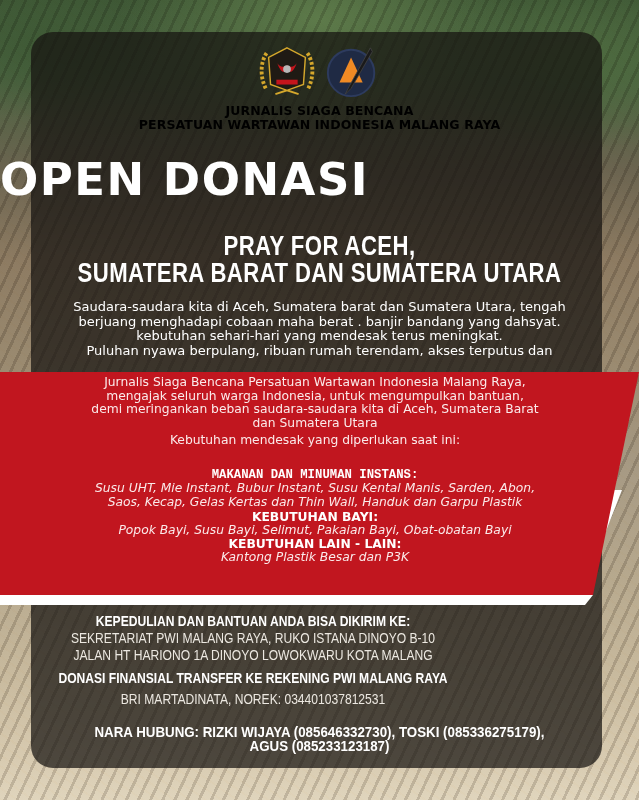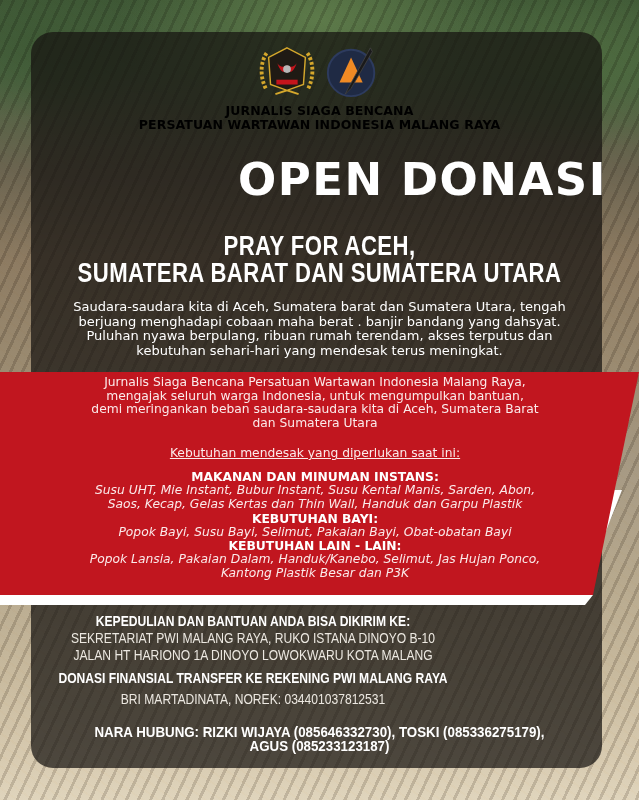--- a/index.html
+++ b/index.html
@@ -42,21 +42,21 @@
     .logo { width: 58px; height: 58px; position: relative; }
     .logo svg { width: 100%; height: 100%; display: block; }
     .org {
       position: absolute; top: 104px; left: 0; width: 639px;
       text-align: center; color: #000000;
       font-family: "DejaVu Sans", sans-serif; font-weight: bold;
       font-size: 12.5px; line-height: 14px; letter-spacing: 0.1px;
     }
     .title {
       position: absolute; top: 153px; left: 0; width: 607px;
-      text-align: right; color: #fff;
+      text-align: left; color: #fff;
       font-family: "DejaVu Sans", sans-serif; font-weight: bold;
       font-size: 45px; line-height: 54px; letter-spacing: 1.5px;
     }
     .pray {
       position: absolute; top: 233px; left: 0; width: 639px;
       text-align: center; color: #fff;
       font-family: "Liberation Sans", sans-serif; font-weight: bold;
       font-size: 27px; line-height: 27px;
       transform: scaleX(0.82); transform-origin: 50% 0;
       letter-spacing: 0.5px;
@@ -82,23 +82,23 @@
       position: absolute; left: 0; top: 372px; width: 639px; height: 223px;
       background: #c1161f;
       clip-path: polygon(0 0, 639px 0, 593px 223px, 0 223px);
     }
     .red-content {
       position: absolute; top: 376px; left: 30px; width: 570px;
       text-align: center; color: #fbeaea;
       font-family: "DejaVu Sans", sans-serif;
     }
     .red-content .p1 { font-size: 12.3px; line-height: 13.6px; }
-    .red-content .p2 { font-size: 12.3px; line-height: 14px; margin-top: 16px; text-decoration: underline; }
+    .red-content .p2 { font-size: 12.3px; line-height: 14px; margin-top: 3px; }
     .red-content .h { font-weight: bold; font-size: 12.3px; line-height: 14px; color: #fff; }
-    .red-content .h.first { margin-top: 10px; }
+    .red-content .h.first { margin-top: 21px; font-family: Liberation Mono, monospace; }
     .red-content .t { font-size: 12.3px; line-height: 13.6px; font-style: italic; }
     
     .info {
       position: absolute; top: 612px; left: 0; width: 506px;
       text-align: center; color: #fff;
     }
     .cond {
       display: block; transform: scaleX(0.78); transform-origin: 50% 0;
       font-family: "Liberation Sans", sans-serif; white-space: nowrap;
     }
@@ -150,22 +150,22 @@
 <div class="title">OPEN DONASI</div>
 
 <div class="pray">
   <div>PRAY FOR ACEH,</div>
   <div>SUMATERA BARAT DAN SUMATERA UTARA</div>
 </div>
 
 <div class="intro">
   <div>Saudara-saudara kita di Aceh, Sumatera barat dan Sumatera Utara, tengah</div>
   <div>berjuang menghadapi cobaan maha berat . banjir bandang yang dahsyat.</div>
+  <div>kebutuhan sehari-hari yang mendesak terus meningkat.</div>
   <div>Puluhan nyawa berpulang, ribuan rumah terendam, akses terputus dan</div>
-  <div>kebutuhan sehari-hari yang mendesak terus meningkat.</div>
 </div>
 
 <div class="white-stripe2"></div>
 <div class="white-stripe" style="clip-path: polygon(0 223px, 593px 223px, 585px 233px, 0 233px);"></div>
 <div class="red-band"></div>
 
 <div class="red-content">
   <div class="p1">
     <div>Jurnalis Siaga Bencana Persatuan Wartawan Indonesia Malang Raya,</div>
     <div>mengajak seluruh warga Indonesia, untuk mengumpulkan bantuan,</div>
@@ -180,21 +180,20 @@
     <div>Saos, Kecap, Gelas Kertas dan Thin Wall, Handuk dan Garpu Plastik</div>
   </div>
 
   <div class="h">KEBUTUHAN BAYI:</div>
   <div class="t">
     <div>Popok Bayi, Susu Bayi, Selimut, Pakaian Bayi, Obat-obatan Bayi</div>
   </div>
 
   <div class="h">KEBUTUHAN LAIN - LAIN:</div>
   <div class="t">
-    <div>Popok Lansia, Pakaian Dalam, Handuk/Kanebo, Selimut, Jas Hujan Ponco,</div>
     <div>Kantong Plastik Besar dan P3K</div>
   </div>
 </div>
 
 <div class="info">
   <span class="cond h1">KEPEDULIAN DAN BANTUAN ANDA BISA DIKIRIM KE:</span>
   <span class="cond l">SEKRETARIAT PWI MALANG RAYA, RUKO ISTANA DINOYO B-10</span>
   <span class="cond l">JALAN HT HARIONO 1A DINOYO LOWOKWARU KOTA MALANG</span>
   <span class="cond h2">DONASI FINANSIAL TRANSFER KE REKENING PWI MALANG RAYA</span>
   <span class="cond l2">BRI MARTADINATA, NOREK: 034401037812531</span>

